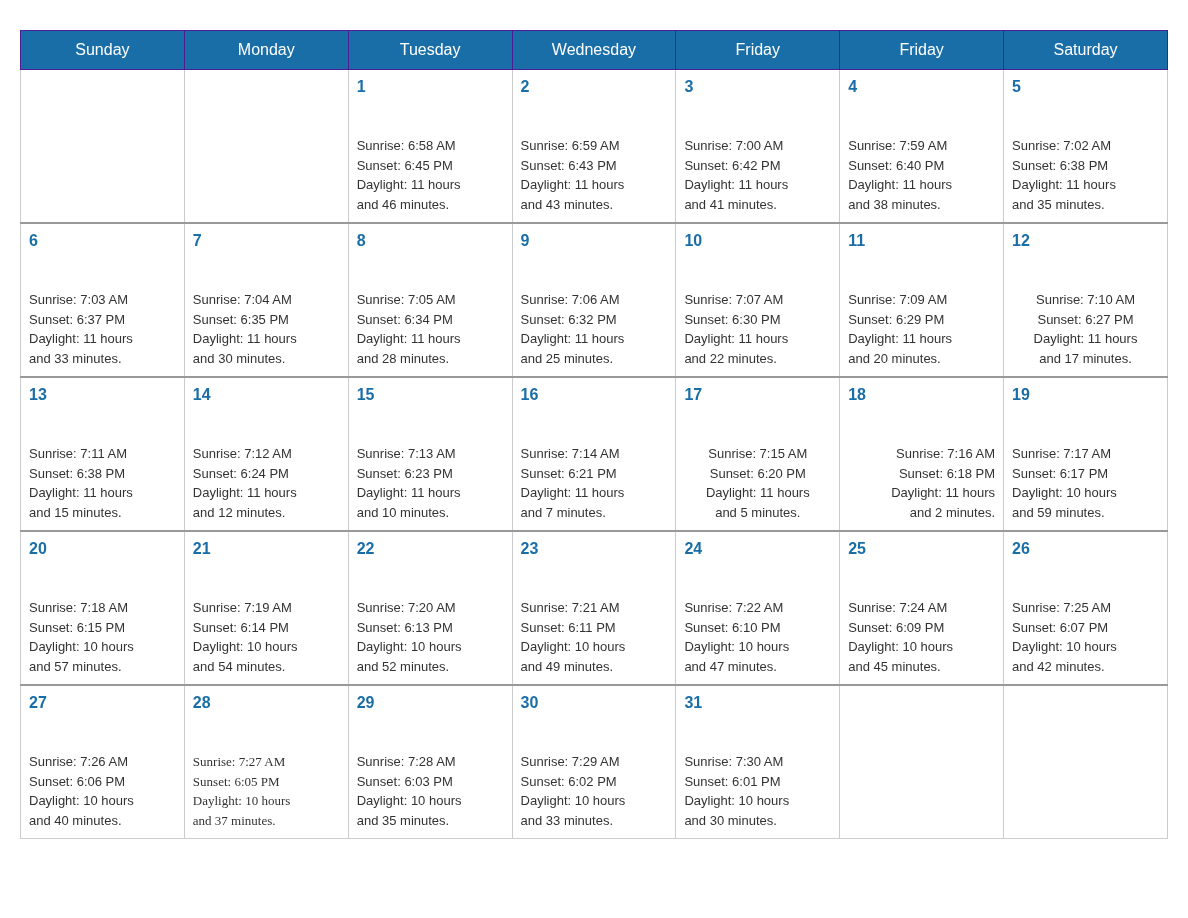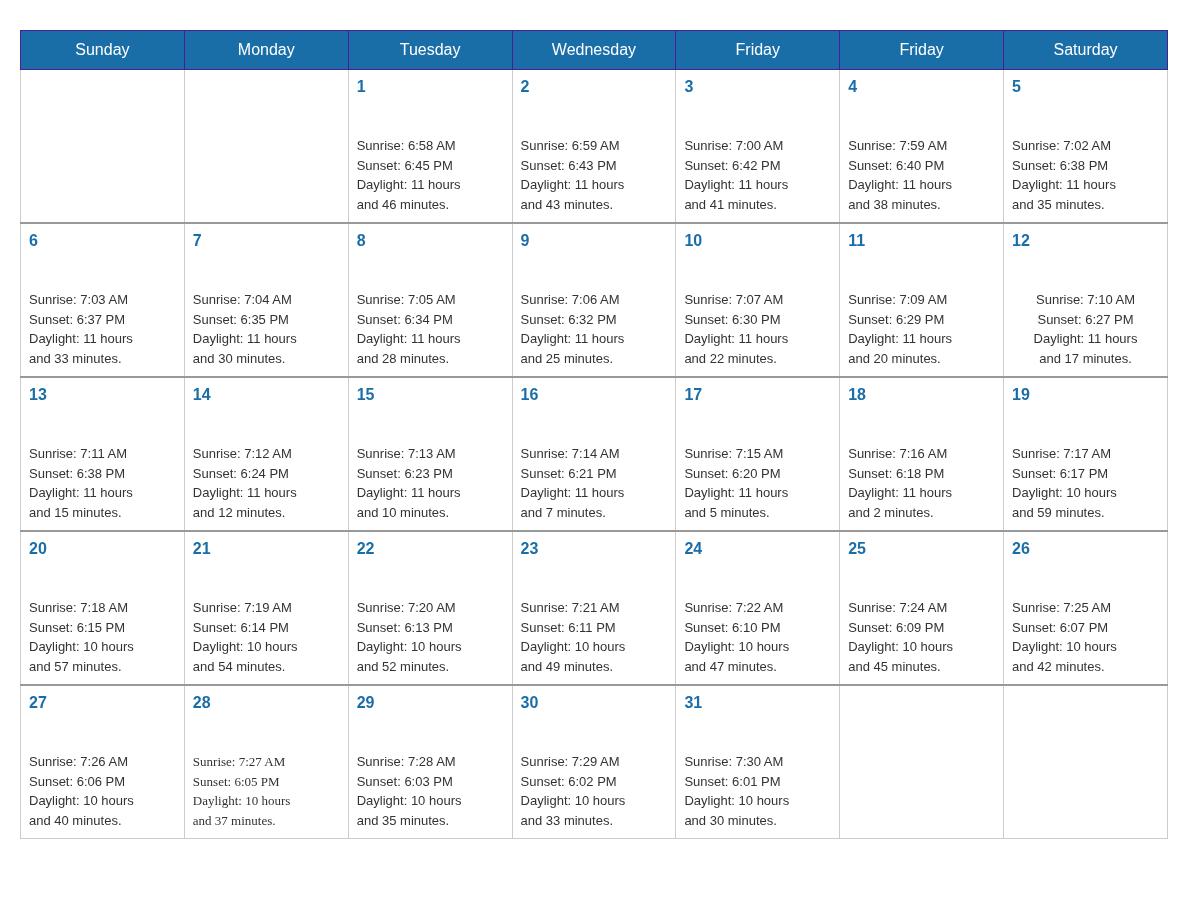--- a/index.html
+++ b/index.html
@@ -242,28 +242,28 @@
         </td>
         <td>
           <span class="day-number">16</span>
           <div class="day-info" style="white-space: pre-line;">Sunrise: 7:14 AM
 Sunset: 6:21 PM
 Daylight: 11 hours
 and 7 minutes.</div>
         </td>
         <td>
           <span class="day-number">17</span>
-          <div class="day-info" style="white-space: pre-line;">Sunrise: 7:15 AM
+          <div class="day-info" style="white-space: pre-line; text-align: center;">Sunrise: 7:15 AM
 Sunset: 6:20 PM
 Daylight: 11 hours
 and 5 minutes.</div>
         </td>
         <td>
           <span class="day-number">18</span>
-          <div class="day-info" style="white-space: pre-line;">Sunrise: 7:16 AM
+          <div class="day-info" style="white-space: pre-line; text-align: right;">Sunrise: 7:16 AM
 Sunset: 6:18 PM
 Daylight: 11 hours
 and 2 minutes.</div>
         </td>
         <td>
           <span class="day-number">19</span>
           <div class="day-info" style="white-space: pre-line;">Sunrise: 7:17 AM
 Sunset: 6:17 PM
 Daylight: 10 hours
 and 59 minutes.</div>

